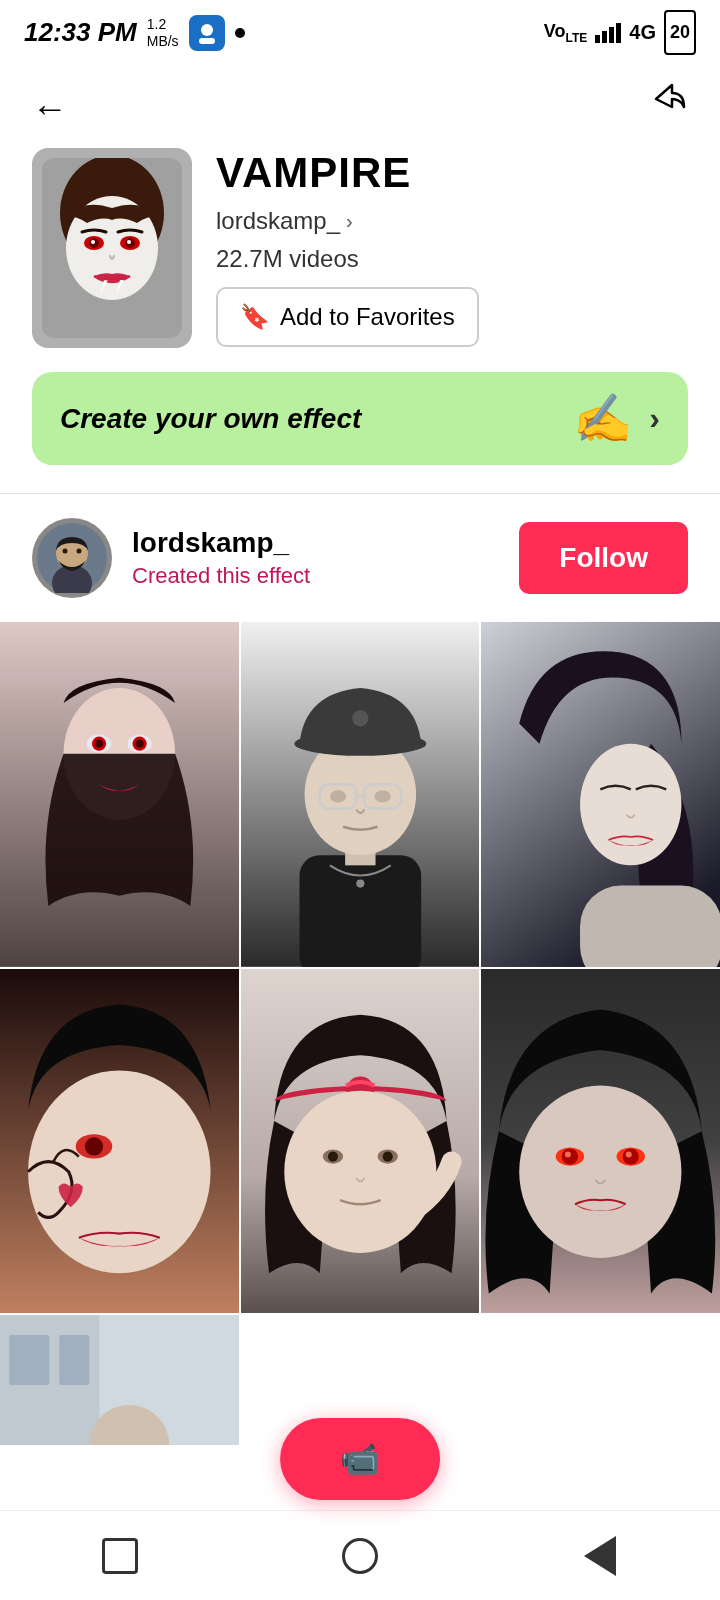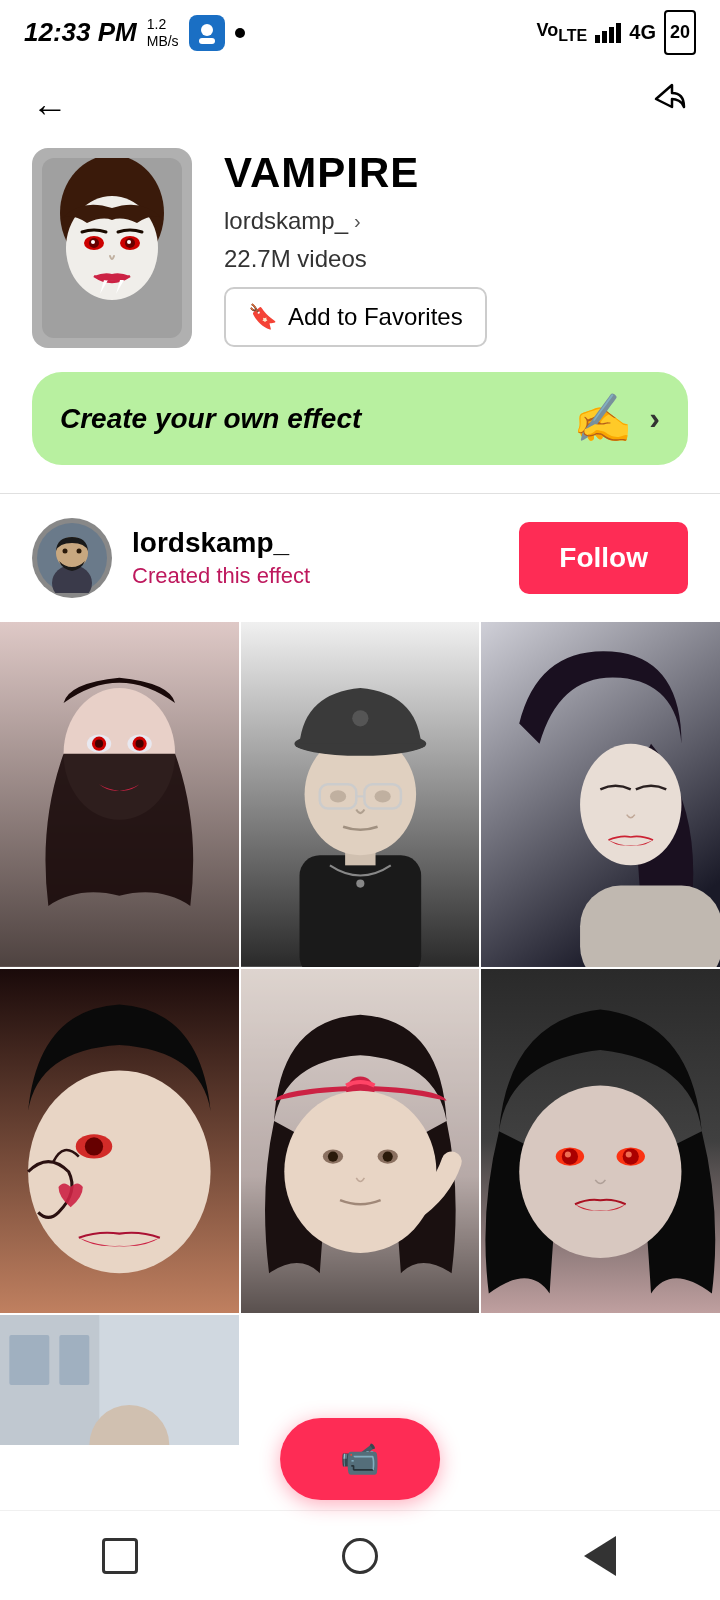--- a/index.html
+++ b/index.html
@@ -49,21 +49,21 @@
       font-size: 36px;
       cursor: pointer;
       color: #000;
     }
 
     
     .effect-header {
       display: flex;
       align-items: center;
       padding: 0 32px 24px;
-      gap: 32px;
+      gap: 24px;
     }
     .effect-thumbnail {
       width: 160px;
       height: 200px;
       border-radius: 16px;
       background: #b0b0b0;
       overflow: hidden;
       flex-shrink: 0;
       display: flex;
       align-items: center;
@@ -107,21 +107,21 @@
       color: #000;
       width: fit-content;
       margin-top: 4px;
     }
     .favorites-btn .bookmark-icon { font-size: 24px; }
 
     
     .create-banner {
       margin: 0 32px 0;
       background: #b8f0a0;
-      border-radius: 30px;
+      border-radius: 20px;
       display: flex;
       align-items: center;
       justify-content: space-between;
       padding: 18px 28px;
       cursor: pointer;
       position: relative;
       overflow: hidden;
     }
     .create-banner-text {
       font-size: 28px;
@@ -288,21 +288,21 @@
 
     <div style="width:36px;height:36px;background:#1a6fc4;border-radius:8px;display:flex;align-items:center;justify-content:center;">
       <svg width="26" height="26" viewBox="0 0 26 26">
           <circle cx="13" cy="10" r="6" fill="#fff"></circle>
           <rect x="5" y="18" width="16" height="6" rx="3" fill="#fff"></rect>
         </svg>
     </div>
     <div class="status-dot"></div>
   </div>
   <div class="status-right">
-    <span style="font-size:18px;font-weight:700;">Vo<sub style="font-size:16px;">LTE</sub></span>
+    <span style="font-size:18px;font-weight:700;">Vo<sub style="font-size:12px;">LTE</sub></span>
     <div class="signal-bars">
       <div class="signal-bar" style="height:8px;"></div>
       <div class="signal-bar" style="height:12px;"></div>
       <div class="signal-bar" style="height:16px;"></div>
       <div class="signal-bar" style="height:20px;"></div>
     </div>
     <span style="font-size:20px;font-weight:700;">4G</span>
     <div class="battery-box">
       <span>20</span>
     </div>

